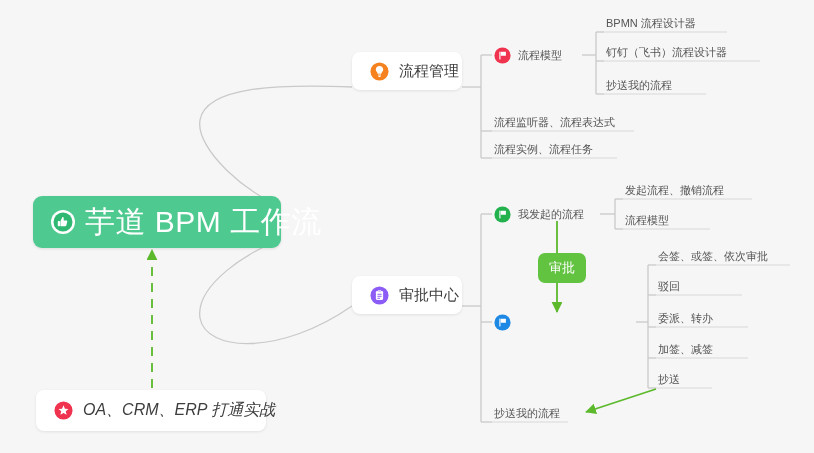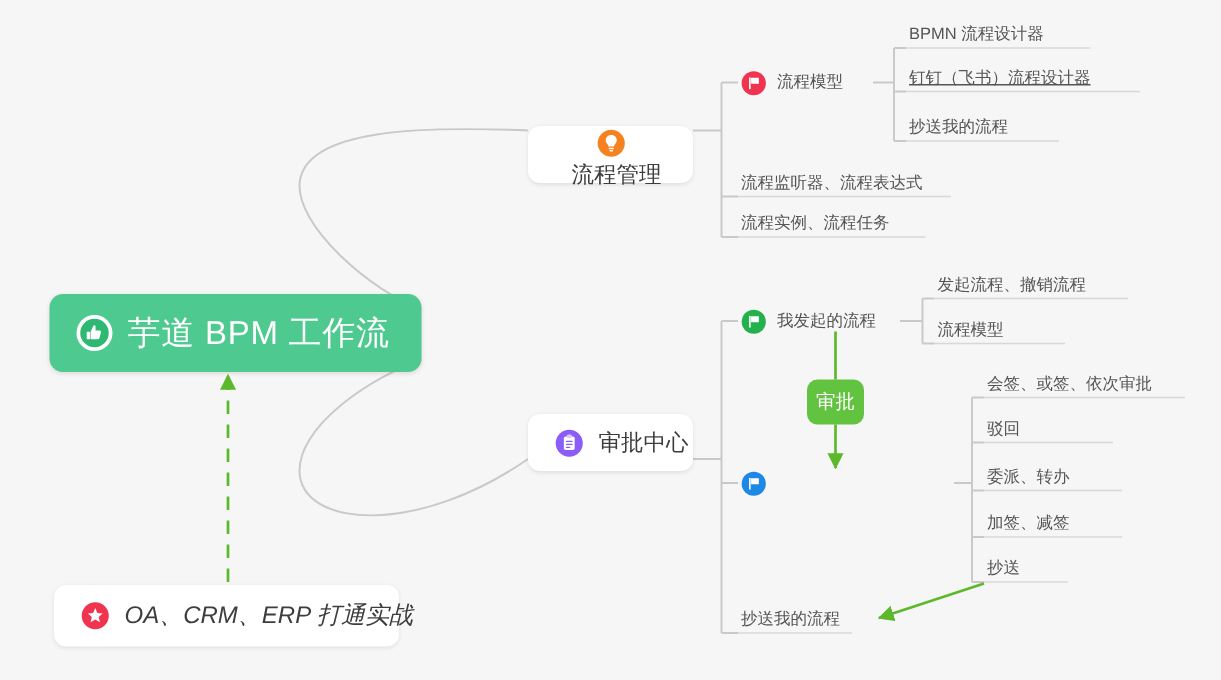--- a/index.html
+++ b/index.html
@@ -32,21 +32,21 @@
     background: #4ec98f;
     border-radius: 9px;
     box-shadow: 0 1px 3px rgba(0,0,0,0.10);
     display: flex;
     align-items: center;
     box-sizing: border-box;
     padding-left: 18px;
   }
   .root-label {
     color: #ffffff;
-    font-size: 22px;
+    font-size: 30px;
     letter-spacing: 0.5px;
     margin-left: 10px;
     white-space: nowrap;
   }
 
   
   .card {
     position: absolute;
     background: #ffffff;
     border-radius: 8px;
@@ -56,21 +56,21 @@
     box-sizing: border-box;
     padding: 0 16px;
     white-space: nowrap;
   }
   .card .card-label {
     font-size: 15px;
     color: #3d3d3d;
     margin-left: 8px;
   }
 
-  #node-liucheng-guanli { left: 352px; top: 84px;  width: 110px; height: 38px; flex-direction: column; }
+  #node-liucheng-guanli { left: 352px; top: 52px;  width: 110px; height: 38px; }
   #node-shenpi-zhongxin { left: 352px; top: 276px; width: 110px; height: 38px; align-items: center; }
   #node-oa-crm-erp      { left: 36px;  top: 390px; width: 230px; height: 41px; font-style: italic; }
   #node-oa-crm-erp .card-label { font-size: 16px; }
 
   
   .leaf {
     position: absolute;
     font-size: 11px;
     color: #555555;
     white-space: nowrap;
@@ -105,21 +105,21 @@
     display: flex;
     align-items: center;
   }
   .leaf-with-icon .leaf-text { margin-left: 7px; }
 
   
   .pill {
     position: absolute;
     left: 538px;
     top: 253px;
-    width: 38px;
+    width: 48px;
     height: 30px;
     background: #62c340;
     border-radius: 7px;
     display: flex;
     align-items: center;
     justify-content: center;
   }
   .pill-label {
     color: #ffffff;
     font-size: 13px;
@@ -253,21 +253,21 @@
   </div>
 
   <div class="leaf" style="left:494px; top:142px;">
     <span>流程实例、流程任务</span>
   </div>
 
   <div class="leaf" style="left:606px; top:16px;">
     <span>BPMN 流程设计器</span>
   </div>
 
-  <div class="leaf" style="left:606px; top:45px;text-decoration:underline;">
+  <div class="leaf" style="left:606px; top:45px;">
     <span>钉钉（飞书）流程设计器</span>
   </div>
 
   <div class="leaf" style="left:606px; top:78px;">
     <span>抄送我的流程</span>
   </div>
 
   <div class="leaf leaf-with-icon" style="left:494px; top:206px;">
     <span class="ic">
       <svg width="17" height="17" viewBox="0 0 20 20">

